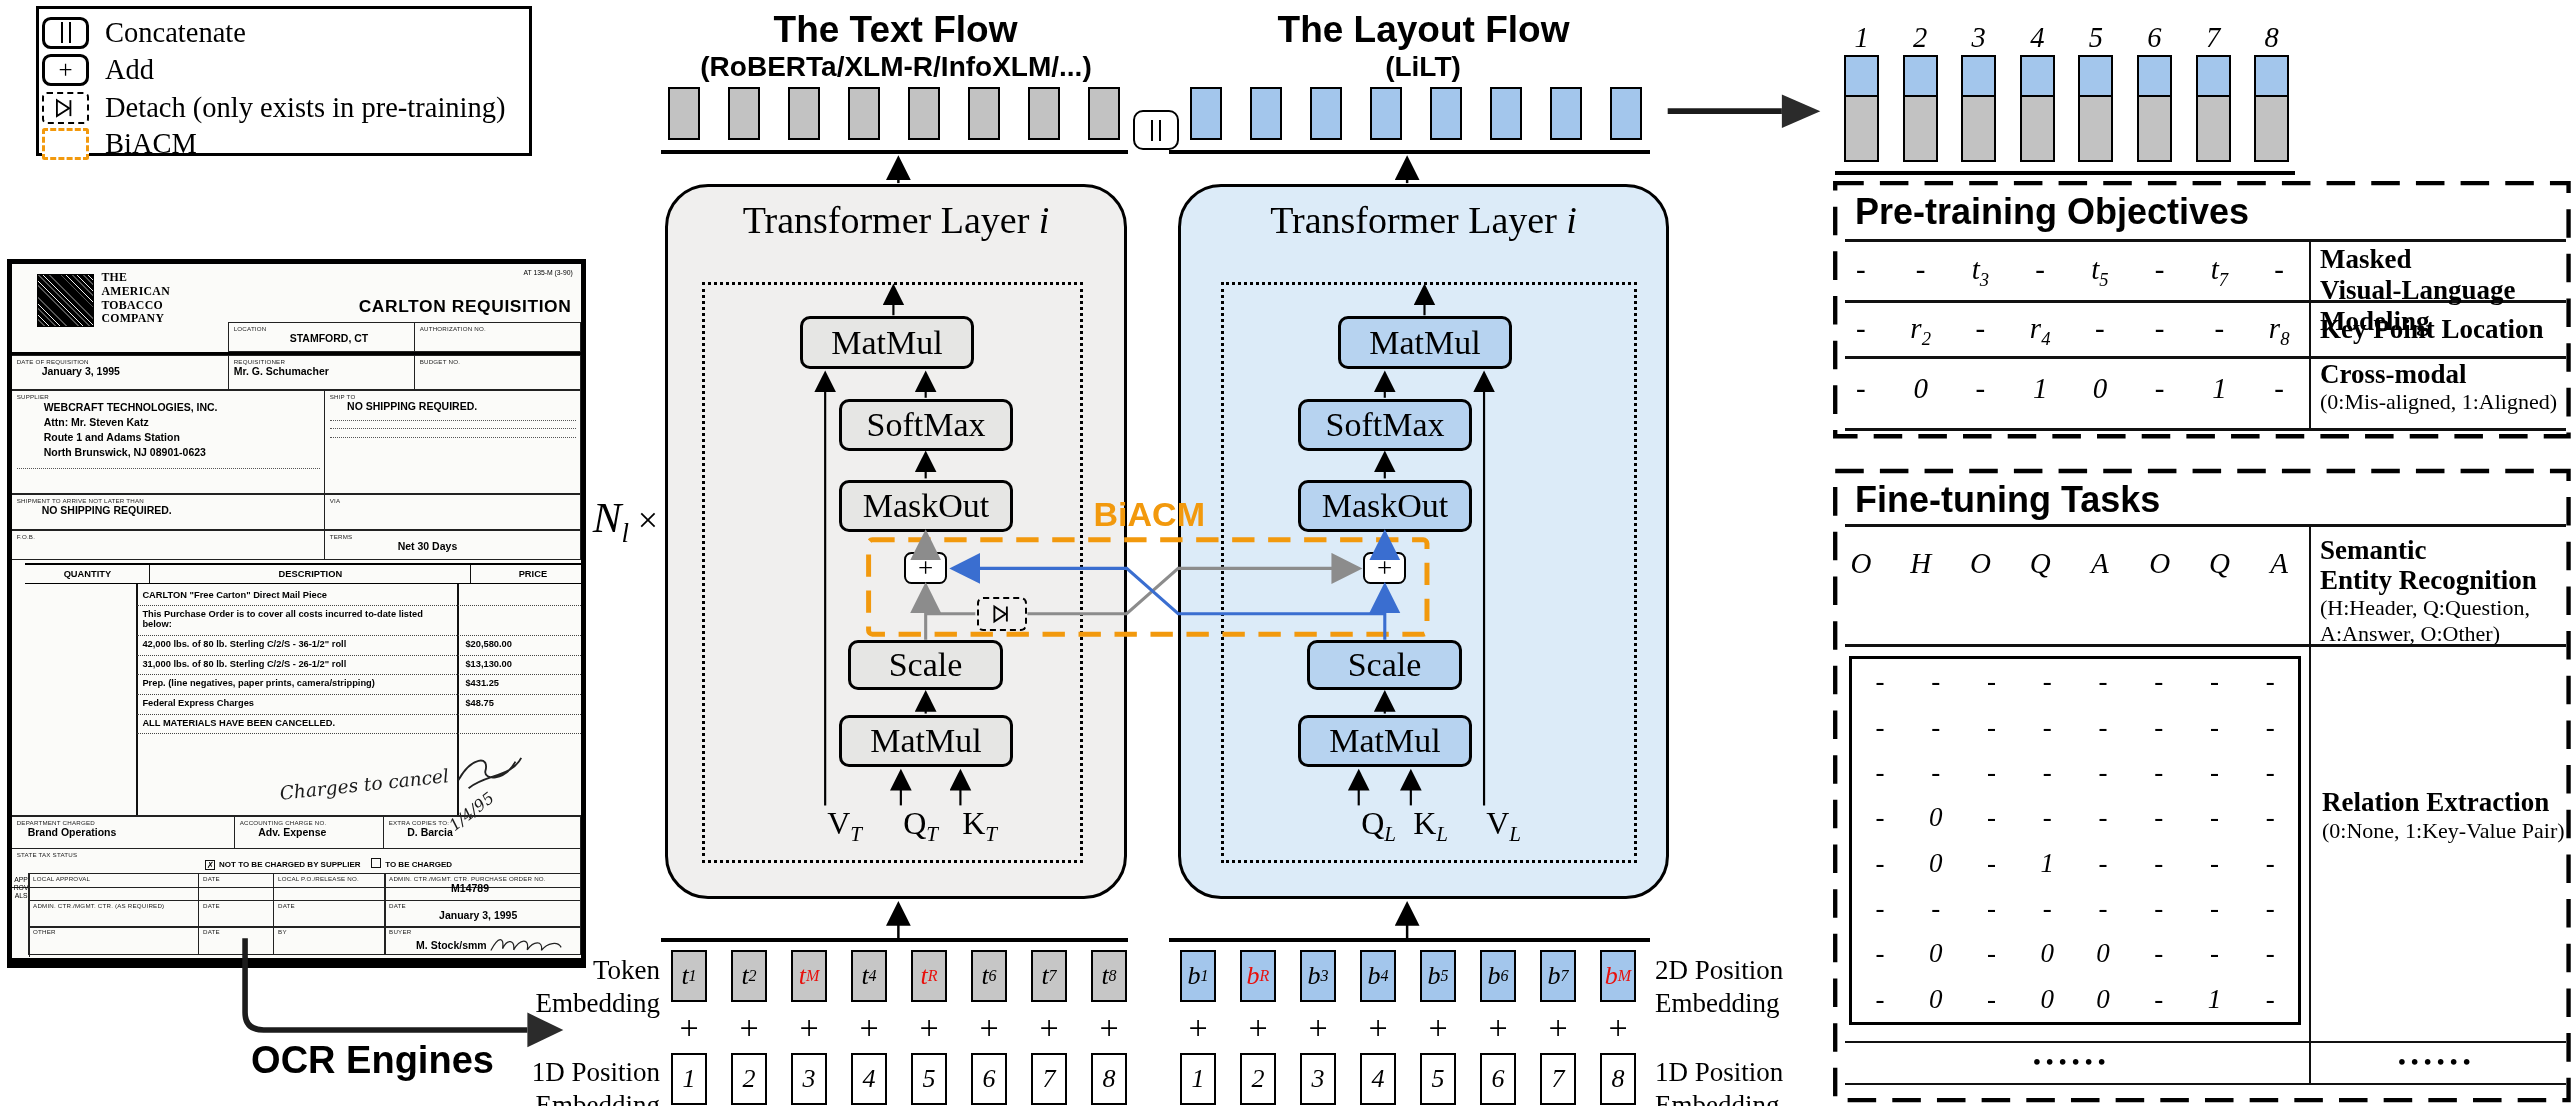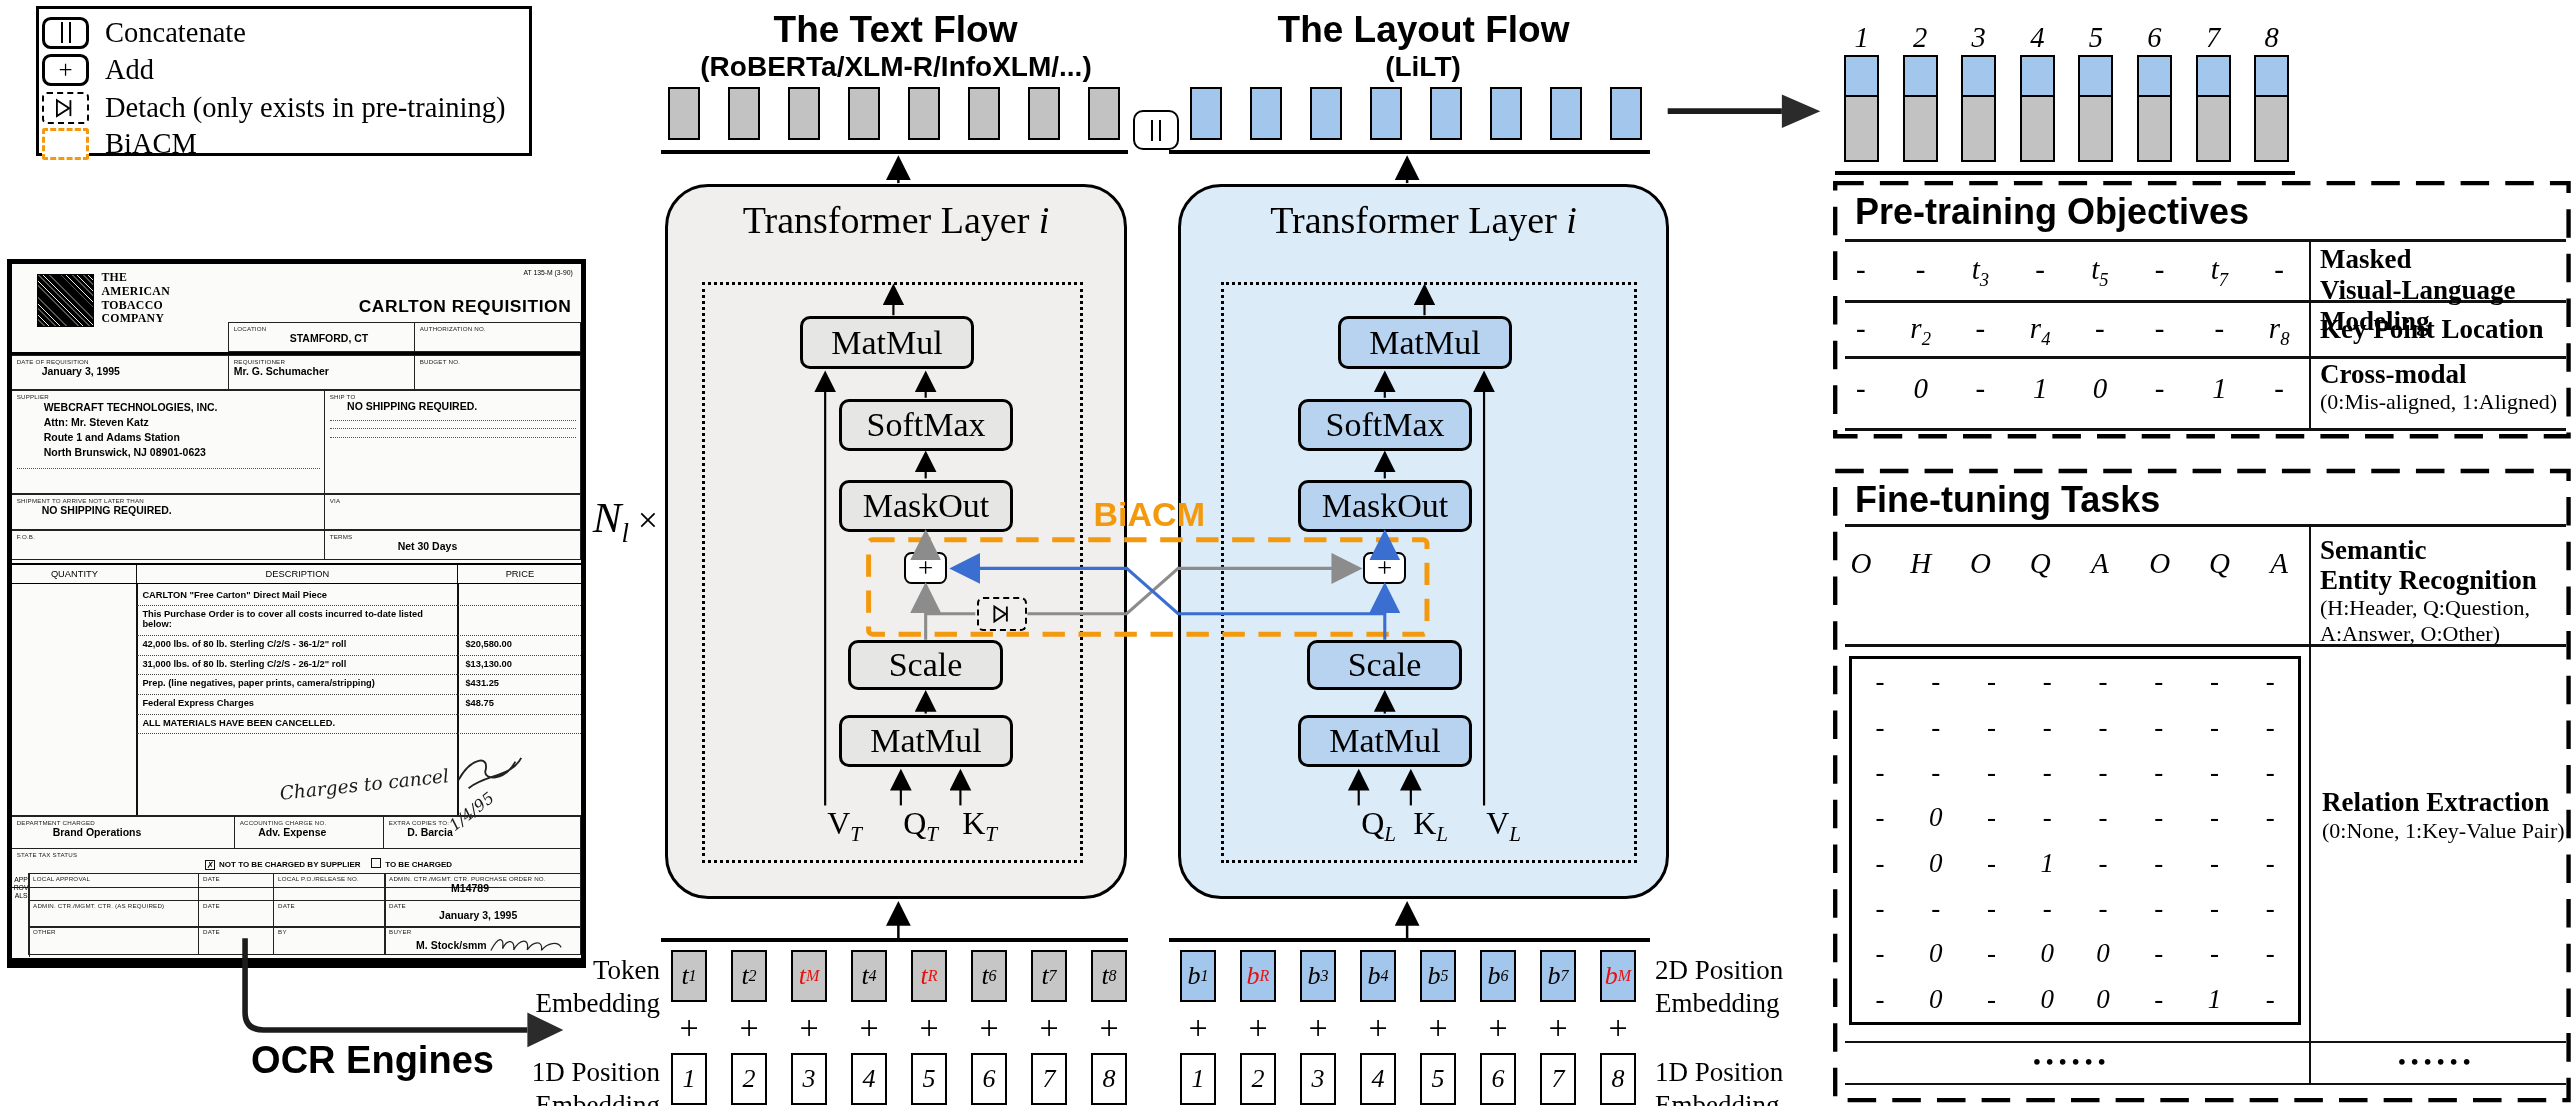--- a/index.html
+++ b/index.html
@@ -24,21 +24,21 @@
   .dl{font-size:6.2px;color:#222;letter-spacing:0.2px;display:block}
   .dv{font-weight:bold;font-size:10.5px}
   .dcell{position:absolute;border:1.2px solid #222;padding:1.9px 4.3px;overflow:hidden}
   .thickbar{position:absolute;background:#000}
   #doc-logo{position:absolute;left:25px;top:10px;width:57px;height:53px;background:
     repeating-linear-gradient(45deg,#000 0 3.7px,#555 3.7px 5px,#000 5px 7.4px,#eee 7.4px 8px);border:1.2px solid #000}
   #doc-company{position:absolute;left:89px;top:7.4px;font-family:"Liberation Serif",serif;font-size:11.8px;font-weight:bold;line-height:13.6px;letter-spacing:0.3px}
   #doc-formno{position:absolute;right:8.7px;top:5px;font-size:6.8px}
   #doc-title{position:absolute;right:10px;top:32px;font-size:17.4px;font-weight:bold;letter-spacing:0.6px}
   .dotline{border-bottom:1.2px dotted #555;height:8.7px}
-  #doc-thead{position:absolute;left:0;top:299px;width:569px;height:21px;border-top:2.5px solid #000;border-bottom:1.9px solid #000;display:flex;font-weight:normal;font-size:9.3px}
+  #doc-thead{position:absolute;left:13px;top:299px;width:569px;height:21px;border-top:2.5px solid #000;border-bottom:1.9px solid #000;display:flex;font-weight:bold;font-size:9.3px}
   #doc-thead div{display:flex;align-items:center;justify-content:center}
   #doc-body{position:absolute;left:0;top:320px;width:569px;height:231px}
   .doc-vline{position:absolute;width:1.2px;background:#111;top:0;bottom:0}
   #doc-items{position:absolute;left:125px;top:2.5px;right:0;display:flex;flex-direction:column}
   .doc-item{display:flex;align-items:flex-start;border-bottom:1.2px dotted #444;padding:3.1px 5px 5.6px 5px}
   .doc-item-desc{flex:1;font-weight:bold;font-size:9.3px;padding-right:6.2px;max-width:313px}
   .doc-item-price{width:118px;font-weight:bold;font-size:9.3px;padding-left:10px}
   #doc-hand{position:absolute;left:267px;top:177px;transform:rotate(-6deg);font-family:"DejaVu Serif",serif;font-style:italic;font-size:18.6px;color:#1a1a1a}
   #doc-hand-date{position:absolute;left:163px;top:48px;transform:rotate(-32deg);font-size:16px}
   .cbx{display:inline-flex;width:10px;height:10px;border:1.2px solid #111;align-items:center;justify-content:center;font-size:8.7px;margin:0 3.7px 0 8.7px;vertical-align:-1.2px}
@@ -279,21 +279,21 @@
       <span>Charges to cancel</span>
       <svg width="74" height="37" viewBox="0 0 120 60" style="vertical-align:-11.2px">
         <path d="M5 40 C 30 5, 60 5, 50 30 C 45 45, 80 50, 100 20 M 20 55 C 50 35, 90 45, 110 15" fill="none" stroke="#222" stroke-width="3"></path>
       </svg>
       <div id="doc-hand-date">1/4/95</div>
     </div>
   </div>
 
   <div class="dcell" style="left:0;top:551px;width:223px;height:34px;border-left:none;border-top-width:2.5px">
     <span class="dl">DEPARTMENT CHARGED</span>
-    <span class="dv" style="margin-left:36px">Brand Operations</span>
+    <span class="dv" style="margin-left:11px">Brand Operations</span>
   </div>
   <div class="dcell" style="left:222px;top:551px;width:150px;height:34px;border-top-width:2.5px">
     <span class="dl">ACCOUNTING CHARGE NO.</span>
     <span class="dv" style="margin-left:18.6px">Adv. Expense</span>
   </div>
   <div class="dcell" style="left:371px;top:551px;width:198px;height:34px;border-top-width:2.5px">
     <span class="dl">EXTRA COPIES TO:</span>
     <span class="dv" style="margin-left:18.6px">D. Barcia</span>
   </div>
   <div class="dcell" style="left:0;top:584px;width:569px;height:40px;border-left:none">

